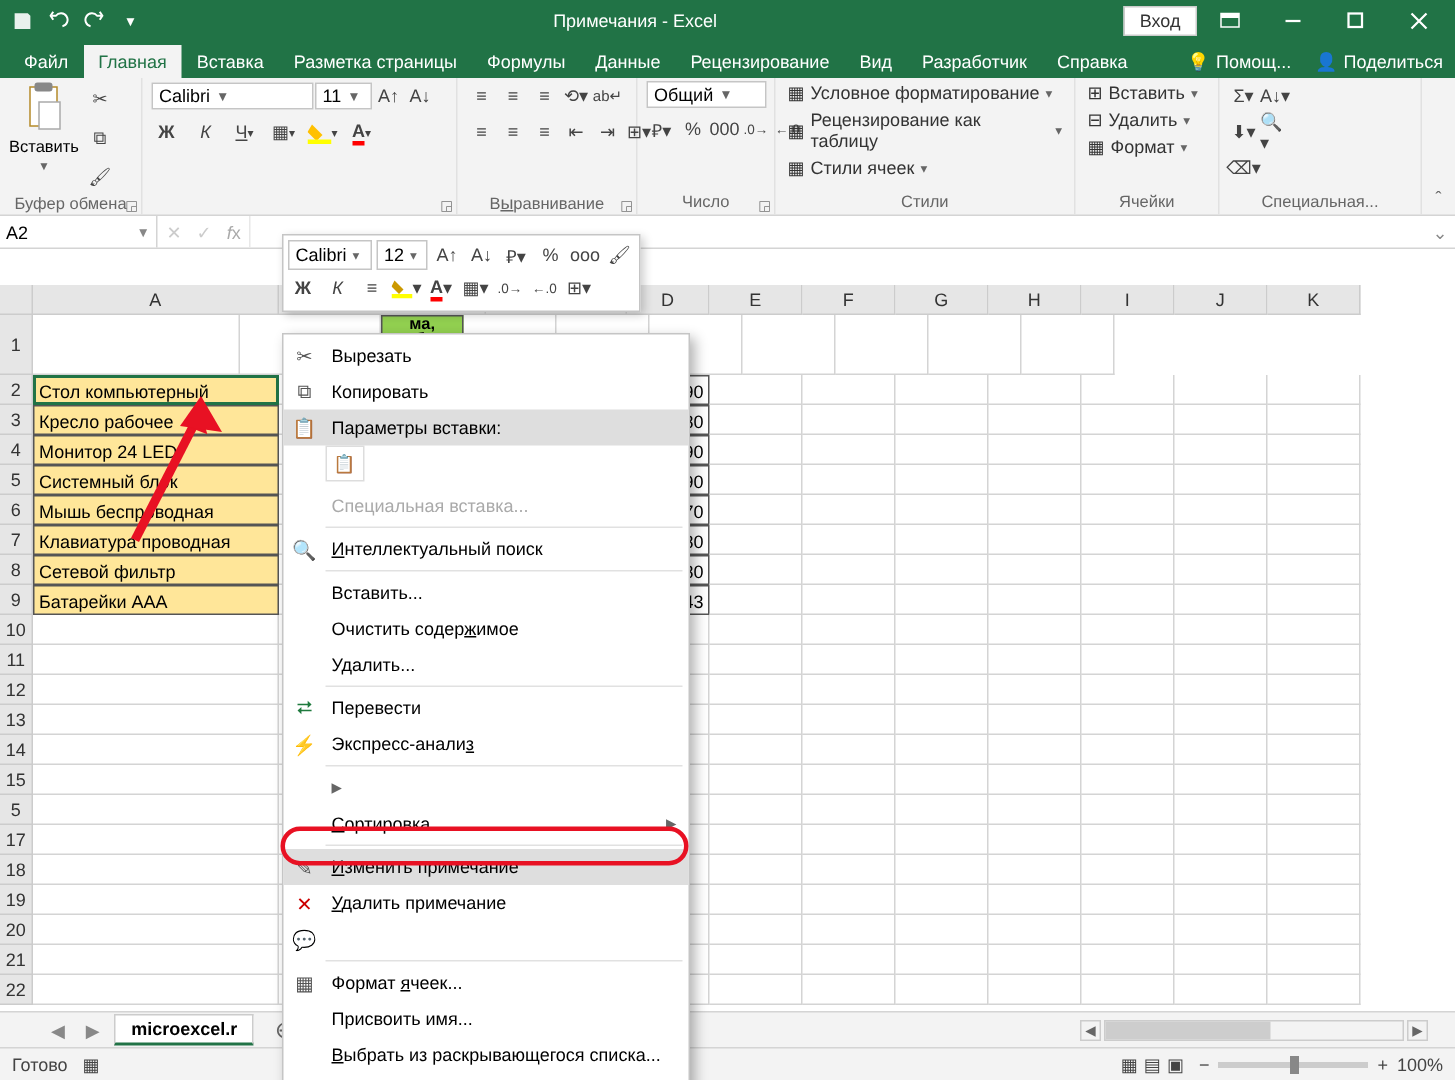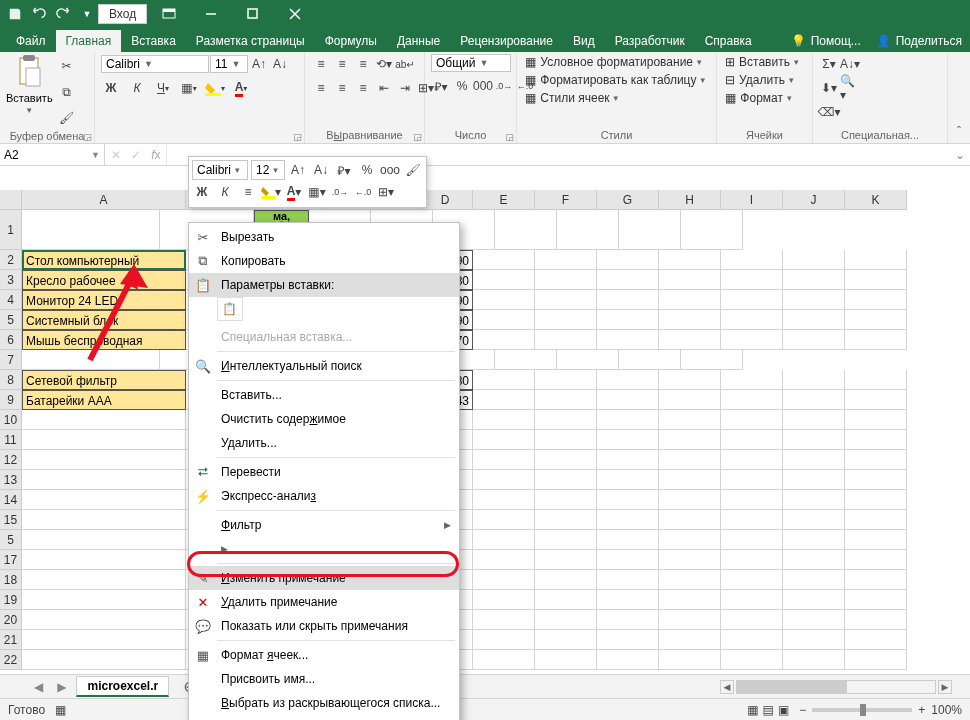--- a/index.html
+++ b/index.html
@@ -113,20 +113,21 @@
           <path fill="none" stroke="#fff" stroke-width="1.5" d="M11 12A5 5 0 1 0 6 4l-3 0 M4 1l-2 3 2 3"></path>
         </svg>
       </span>
     <span>
         <svg width="14" height="14" viewBox="0 0 16 16">
           <path fill="none" stroke="#fff" stroke-width="1.5" d="M5 12A5 5 0 1 1 10 4l3 0 M12 1l2 3-2 3"></path>
         </svg>
       </span>
     <span style="font-size:9px;">▼</span>
   </div>
+  <div class="title">Примечания - Excel</div>
   <div class="right">
     <div class="loginbtn">Вход</div>
     <div class="wbtn">
         <svg width="14" height="12">
           <rect x="1" y="1" width="12" height="9" fill="none" stroke="#fff"></rect>
           <rect x="1" y="1" width="12" height="3" fill="#fff"></rect>
         </svg>
       </div>
     <div class="wbtn">
         <svg width="12" height="12">
@@ -282,21 +283,21 @@
   <div class="group" style="width:200px">
     <div class="body">
         <div class="vcol" style="gap:2px;">
       <div class="rbtn">
             <span>▦</span>
             <span>Условное форматирование</span>
             <span class="dd">▾</span>
           </div>
       <div class="rbtn">
             <span>▦</span>
-            <span>Форматировать как таблицу</span>
+            <span>Рецензирование как таблицу</span>
             <span class="dd">▾</span>
           </div>
       <div class="rbtn">
             <span>▦</span>
             <span>Стили ячеек</span>
             <span class="dd">▾</span>
           </div>
     </div>
       </div>
     <div class="glabel">Стили</div>
@@ -510,20 +511,21 @@
         <div class="cell datacell2" style="width: 55px;">2 370</div>
         <div class="cell " style="width: 62px;"></div>
         <div class="cell " style="width: 62px;"></div>
         <div class="cell " style="width: 62px;"></div>
         <div class="cell " style="width: 62px;"></div>
         <div class="cell " style="width: 62px;"></div>
         <div class="cell " style="width: 62px;"></div>
         <div class="cell " style="width: 62px;"></div>
       </div>
       <div class="cellrow">
+        <div class="cell datacell1" style="width: 164px;">Клавиатура проводная</div>
         <div class="cell " style="width: 138px;"></div>
         <div class="cell " style="width: 94px;"></div>
         <div class="cell datacell2" style="width: 55px;">2 380</div>
         <div class="cell " style="width: 62px;"></div>
         <div class="cell " style="width: 62px;"></div>
         <div class="cell " style="width: 62px;"></div>
         <div class="cell " style="width: 62px;"></div>
         <div class="cell " style="width: 62px;"></div>
         <div class="cell " style="width: 62px;"></div>
         <div class="cell " style="width: 62px;"></div>
@@ -767,39 +769,38 @@
       <span class="ico" style="color:#1f7a3e">⮂</span>
       <span class="lbl">Перевести</span>
     </div>
   <div class="item">
       <span class="ico">⚡</span>
       <span class="lbl">Экспресс-анали<u class="ak">з</u></span>
     </div>
   <div class="sep"></div>
   <div class="item">
       <span class="ico"></span>
-      <span class="lbl"><u class="ak">Ф</u>ильтр</span>
       <span class="arw">▶</span>
     </div>
   <div class="item">
       <span class="ico"></span>
+      <span class="lbl"><u class="ak">С</u>ортировка</span>
       <span class="arw">▶</span>
     </div>
   <div class="sep"></div>
   <div class="item hl" style="position:relative;">
       <span class="ico">✎</span>
       <span class="lbl"><u class="ak">И</u>зменить примечание</span>
     </div>
   <div class="item">
       <span class="ico" style="color:#c00">✕</span>
       <span class="lbl"><u class="ak">У</u>далить примечание</span>
     </div>
   <div class="item">
       <span class="ico">💬</span>
-      <span class="lbl">Показать или скрыть примечания</span>
     </div>
   <div class="sep"></div>
   <div class="item">
       <span class="ico">▦</span>
       <span class="lbl">Формат <u class="ak">я</u>чеек...</span>
     </div>
   <div class="item">
       <span class="ico"></span>
       <span class="lbl">Присвоить имя...</span>
     </div>

